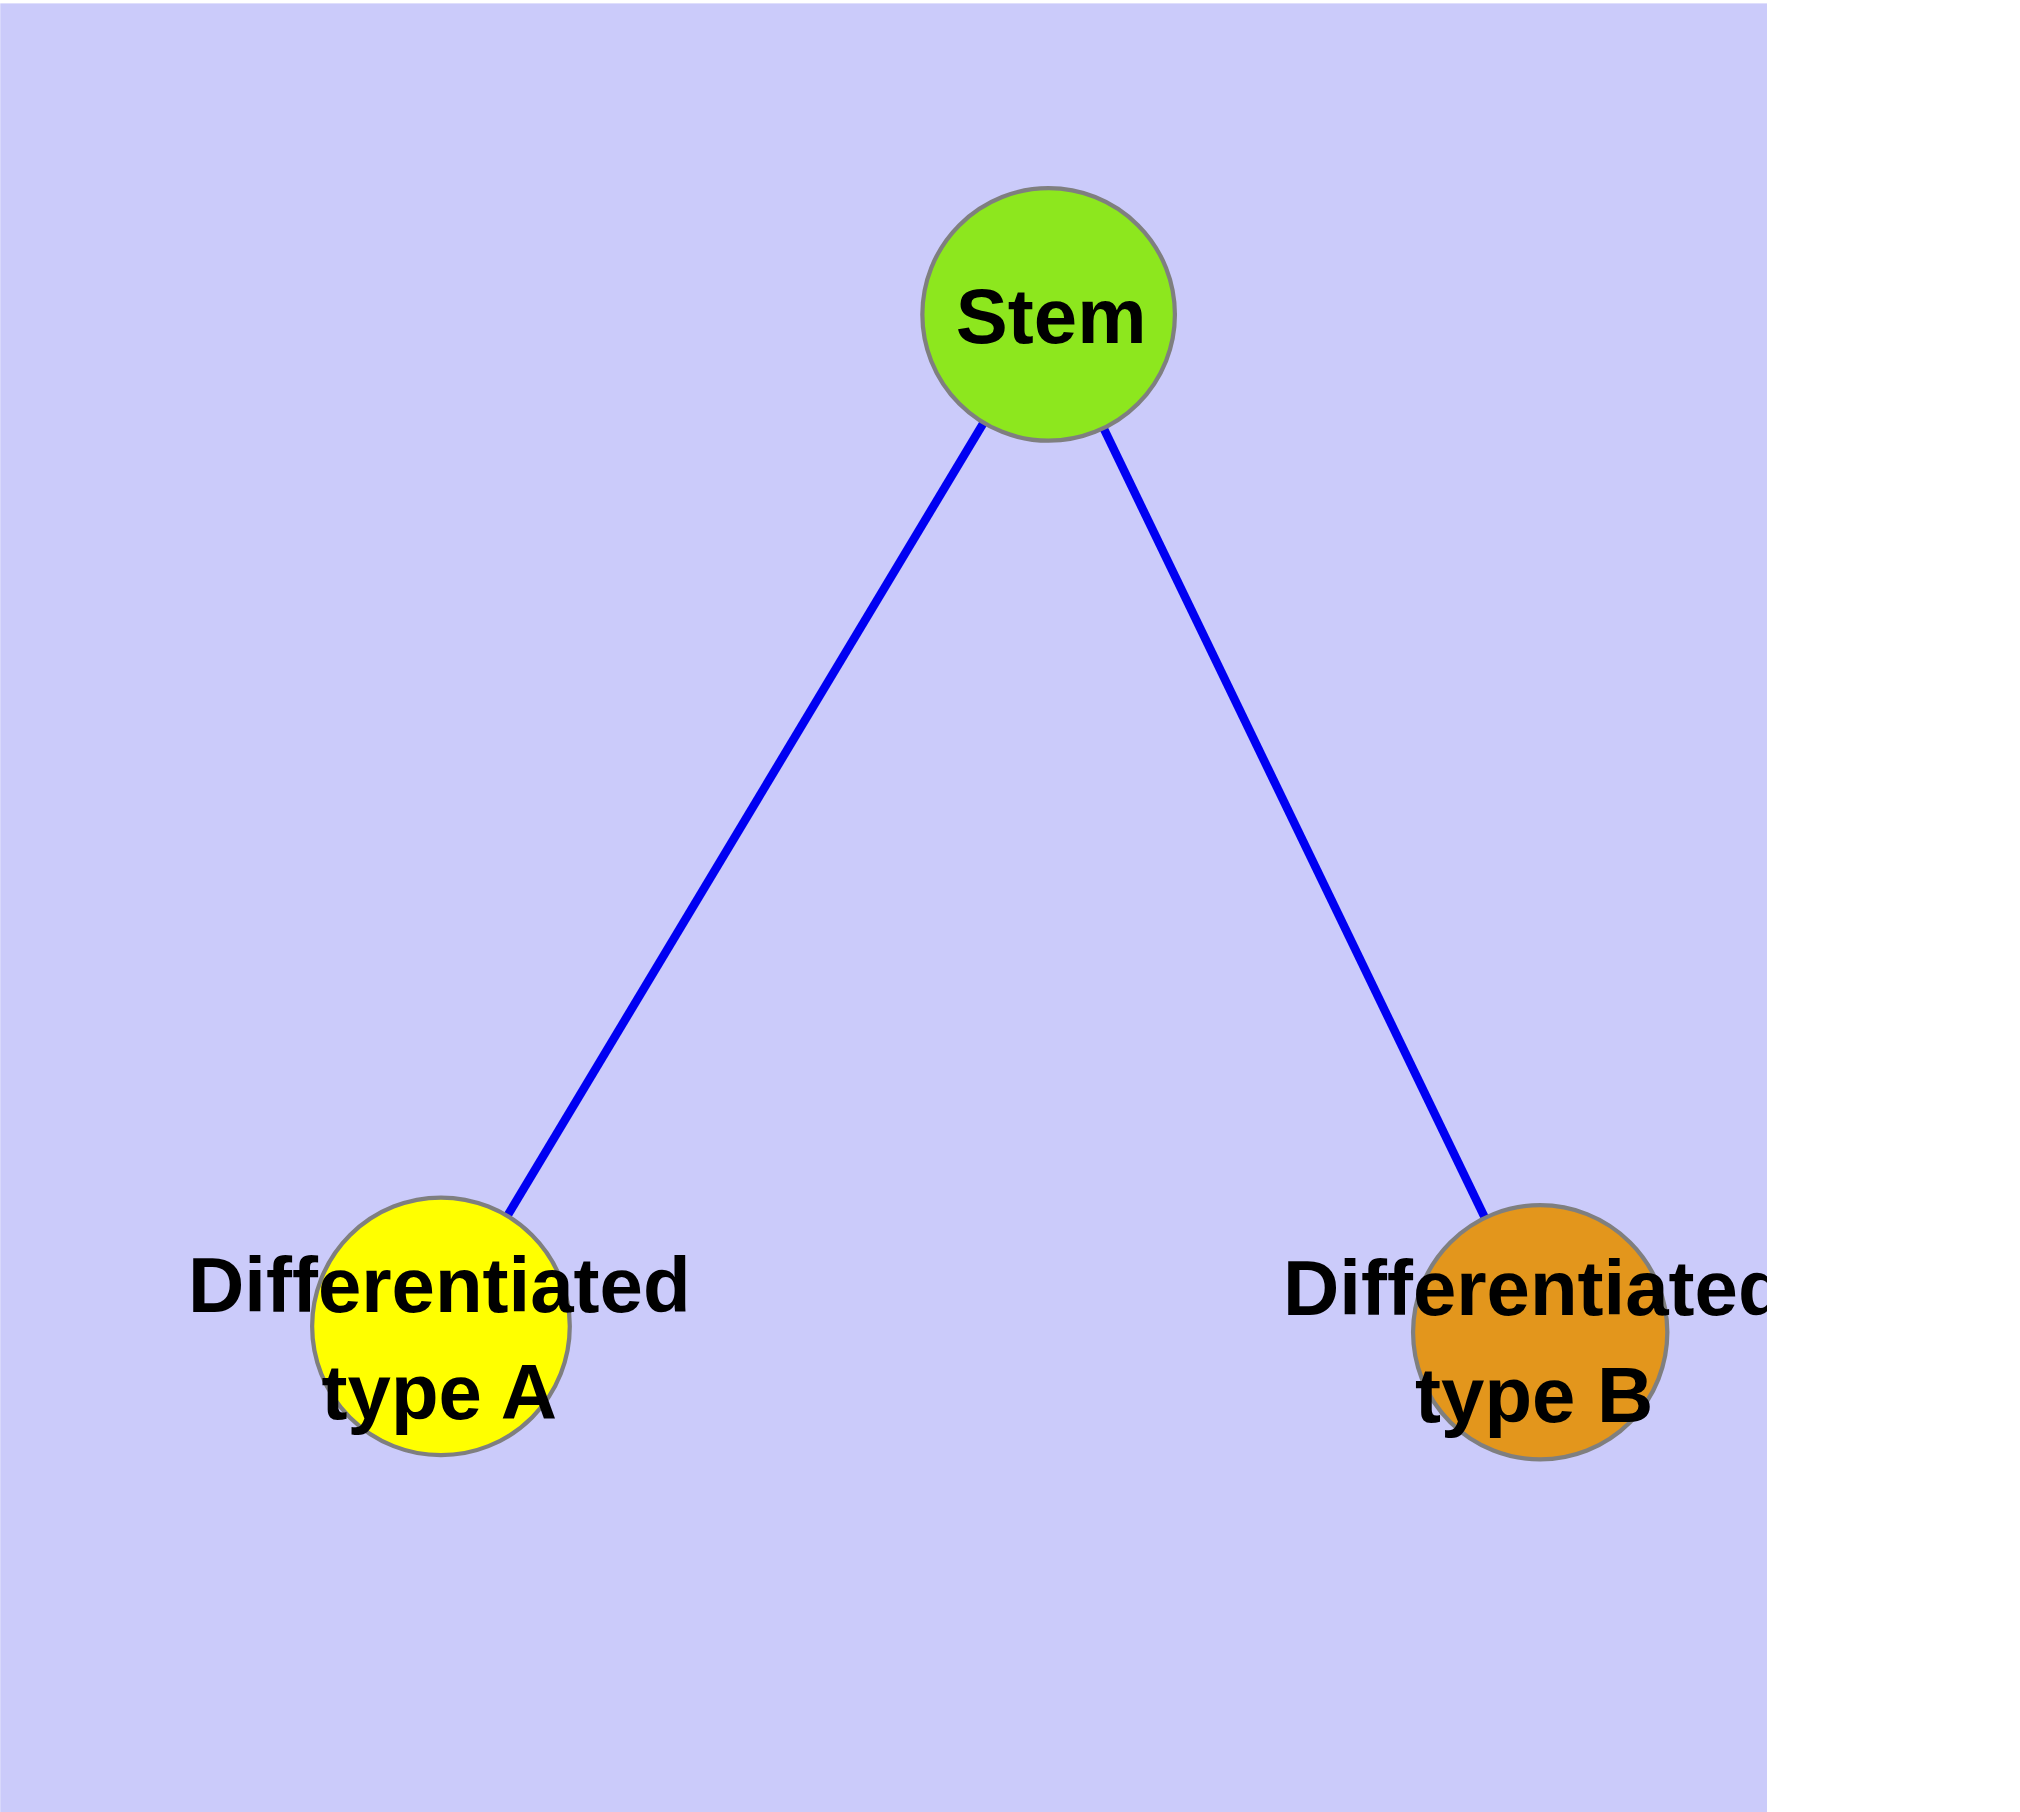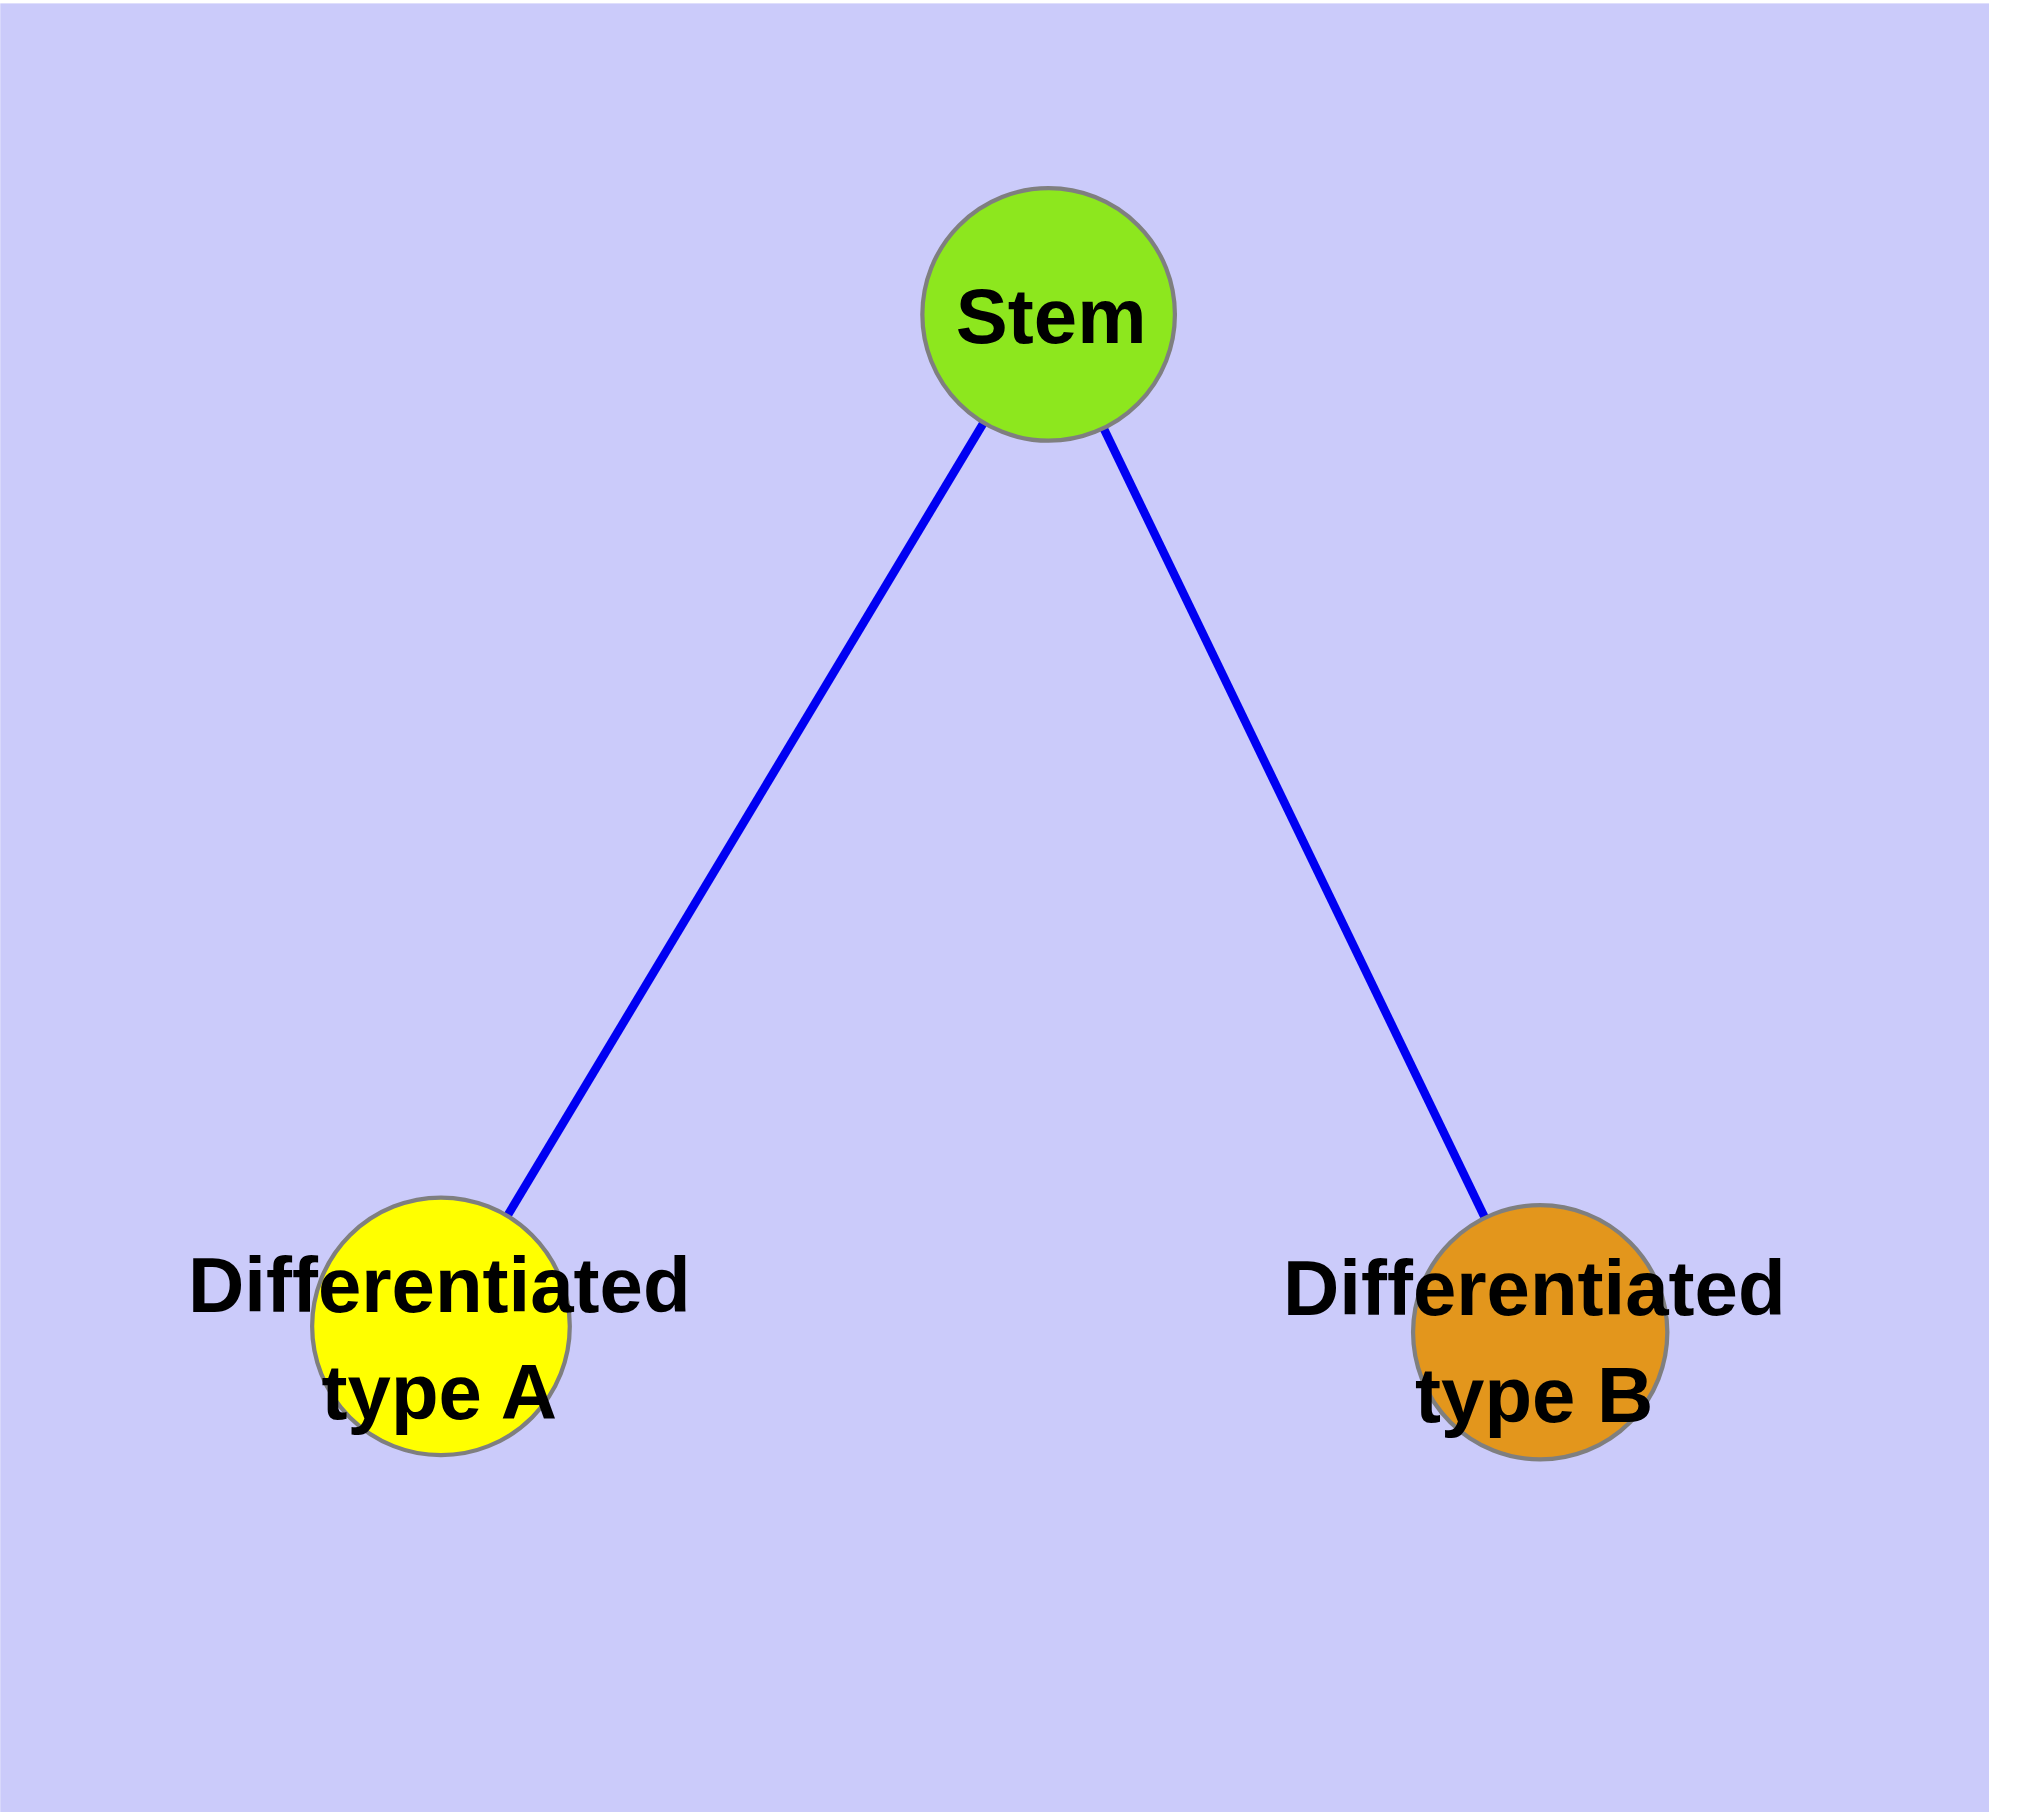--- a/index.html
+++ b/index.html
@@ -1,21 +1,21 @@
 <!DOCTYPE html>
 <html style="font-size:13.6px"><head>
 <meta charset="utf-8">
 <style>
   html, body {
     margin: 0;
     padding: 0;
     background: #ffffff;
   }
   .page {
-    width: 1989px;
+    width: 1767px;
     height: 1812px;
     position: relative;
     overflow: hidden;
   }
   svg {
     display: block;
   }
   .node-label {
     font-family: "Liberation Sans", "DejaVu Sans", sans-serif;
     font-weight: bold;

